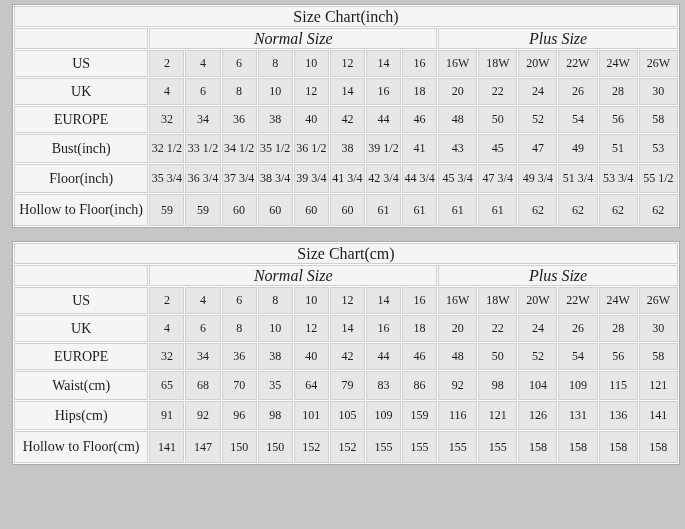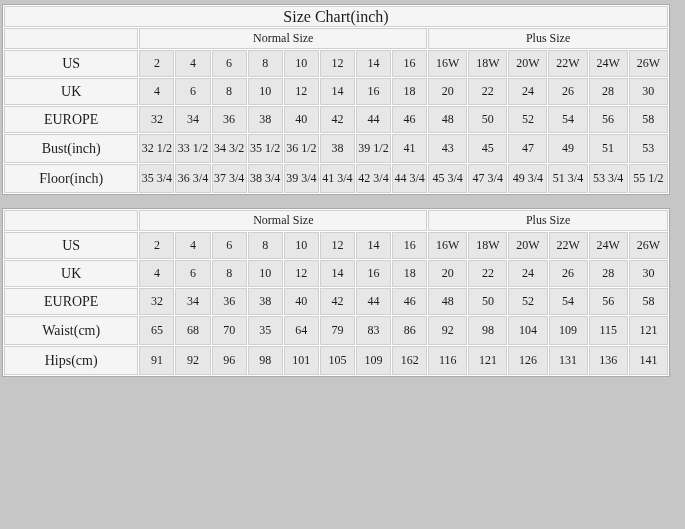--- a/index.html
+++ b/index.html
@@ -12,21 +12,21 @@
   }
   *{box-sizing:border-box;}
   html,body{margin:0;padding:0;}
   body{
     width:685px;height:529px;
     background:var(--page-bg);
     font-family:"Liberation Serif", serif;
     color:var(--text);
     overflow:hidden;
   }
-  .page{padding:4px 6px 0 2px;}
+  .page{padding:4px 6px 0 12px;}
   table.size-table{
     border-collapse:separate;
     border-spacing:1px;
     background:#ffffff;
     border:1px solid var(--outer-border);
     table-layout:fixed;
     width:668px;
     margin:0 0 13px 0;
   }
   td{
@@ -37,22 +37,23 @@
     white-space:nowrap;
     padding:0 1px;
   }
   .title-row td{
     background:var(--panel-bg);
     font-size:16px;
     height:21px;
   }
   .group-row td{
     background:var(--panel-bg);
-    font-size:12px;
+    font-size:16px;
     height:21px;
+    font-style:italic;
   }
   .corner-cell{background:var(--panel-bg);}
   .label-cell{
     background:var(--panel-bg);
     font-size:14px;
   }
   .data-cell{
     background:var(--cell-bg);
     font-size:12px;
   }
@@ -145,21 +146,21 @@
           <td class="data-cell">50</td>
           <td class="data-cell">52</td>
           <td class="data-cell">54</td>
           <td class="data-cell">56</td>
           <td class="data-cell">58</td>
         </tr>
         <tr class="meas-row">
           <td class="label-cell">Bust(inch)</td>
           <td class="data-cell">32 1/2</td>
           <td class="data-cell">33 1/2</td>
-          <td class="data-cell">34 3/2</td>
+          <td class="data-cell">34 1/2</td>
           <td class="data-cell">35 1/2</td>
           <td class="data-cell">36 1/2</td>
           <td class="data-cell">38</td>
           <td class="data-cell">39 1/2</td>
           <td class="data-cell">41</td>
           <td class="data-cell">43</td>
           <td class="data-cell">45</td>
           <td class="data-cell">47</td>
           <td class="data-cell">49</td>
           <td class="data-cell">51</td>
@@ -175,20 +176,37 @@
           <td class="data-cell">41 3/4</td>
           <td class="data-cell">42 3/4</td>
           <td class="data-cell">44 3/4</td>
           <td class="data-cell">45 3/4</td>
           <td class="data-cell">47 3/4</td>
           <td class="data-cell">49 3/4</td>
           <td class="data-cell">51 3/4</td>
           <td class="data-cell">53 3/4</td>
           <td class="data-cell">55 1/2</td>
         </tr>
+        <tr class="last-row">
+          <td class="label-cell">Hollow to Floor(inch)</td>
+          <td class="data-cell">59</td>
+          <td class="data-cell">59</td>
+          <td class="data-cell">60</td>
+          <td class="data-cell">60</td>
+          <td class="data-cell">60</td>
+          <td class="data-cell">60</td>
+          <td class="data-cell">61</td>
+          <td class="data-cell">61</td>
+          <td class="data-cell">61</td>
+          <td class="data-cell">61</td>
+          <td class="data-cell">62</td>
+          <td class="data-cell">62</td>
+          <td class="data-cell">62</td>
+          <td class="data-cell">62</td>
+        </tr>
       </tbody>
   </table>
 
   <table class="size-table">
     <colgroup>
       <col class="col-label">
         <col class="col-n">
         <col class="col-n">
         <col class="col-n">
         <col class="col-n">
@@ -197,20 +215,23 @@
         <col class="col-n">
         <col class="col-n">
         <col class="col-p">
         <col class="col-p">
         <col class="col-p">
         <col class="col-p">
         <col class="col-p">
         <col class="col-p">
     </colgroup>
     <tbody>
+      <tr class="title-row">
+        <td colspan="15">Size Chart(cm)</td>
+      </tr>
       <tr class="group-row">
         <td class="corner-cell"></td>
         <td colspan="8">Normal Size</td>
         <td colspan="6">Plus Size</td>
       </tr>
     </tbody>
     <tbody>
         <tr class="size-row">
           <td class="label-cell">US</td>
           <td class="data-cell">2</td>
@@ -281,24 +302,41 @@
         </tr>
         <tr class="meas-row">
           <td class="label-cell">Hips(cm)</td>
           <td class="data-cell">91</td>
           <td class="data-cell">92</td>
           <td class="data-cell">96</td>
           <td class="data-cell">98</td>
           <td class="data-cell">101</td>
           <td class="data-cell">105</td>
           <td class="data-cell">109</td>
-          <td class="data-cell">162</td>
+          <td class="data-cell">159</td>
           <td class="data-cell">116</td>
           <td class="data-cell">121</td>
           <td class="data-cell">126</td>
           <td class="data-cell">131</td>
           <td class="data-cell">136</td>
           <td class="data-cell">141</td>
         </tr>
+        <tr class="last-row">
+          <td class="label-cell">Hollow to Floor(cm)</td>
+          <td class="data-cell">141</td>
+          <td class="data-cell">147</td>
+          <td class="data-cell">150</td>
+          <td class="data-cell">150</td>
+          <td class="data-cell">152</td>
+          <td class="data-cell">152</td>
+          <td class="data-cell">155</td>
+          <td class="data-cell">155</td>
+          <td class="data-cell">155</td>
+          <td class="data-cell">155</td>
+          <td class="data-cell">158</td>
+          <td class="data-cell">158</td>
+          <td class="data-cell">158</td>
+          <td class="data-cell">158</td>
+        </tr>
       </tbody>
   </table>
 
 </div>
 
 </body></html>

